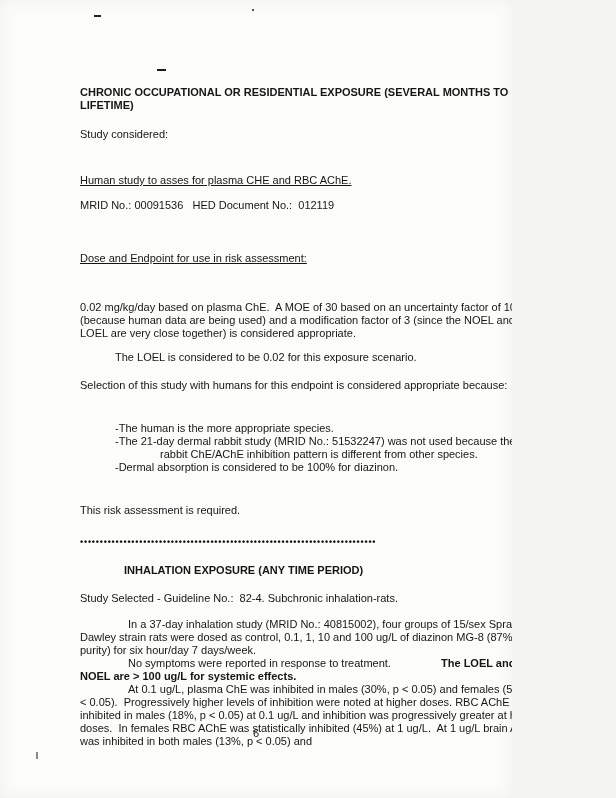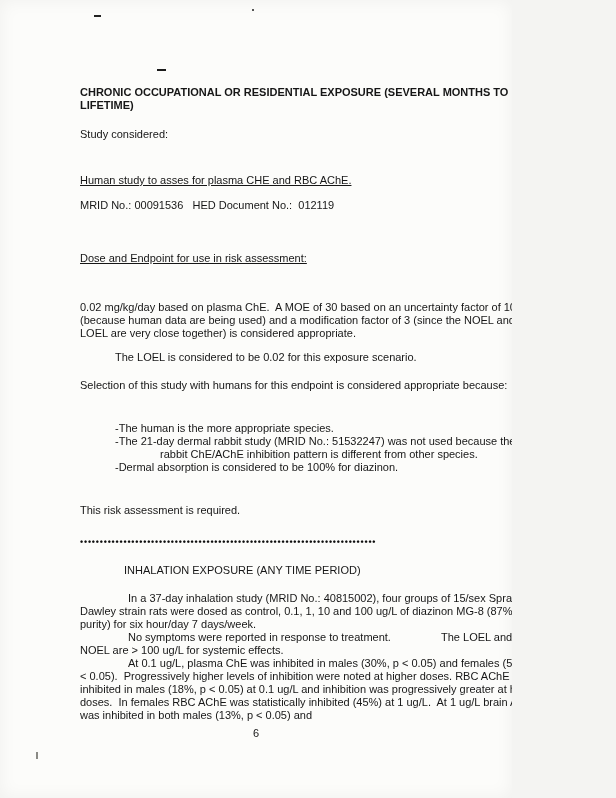--- a/index.html
+++ b/index.html
@@ -19,21 +19,21 @@
     box-shadow: inset 0 0 18px rgba(0,0,0,0.05);
     overflow: hidden;
   }
   .content {
     position: absolute;
     left: 80px;
     top: 86px;
     width: 464px;
   }
   .para { white-space: pre-wrap; }
-  .b { font-weight: 400; padding-left: 44px; }
+  .b { font-weight: 700; padding-left: 44px; }
   .u { text-decoration: underline; }
   .h1 { font-weight: 700; margin-bottom: 16px; }
   .mb17 { margin-bottom: 17px; }
   .mb12 { margin-bottom: 12px; margin-top: 33px; }
   .mb24 { margin-bottom: 40px; }
   .mb11 { margin-bottom: 11px; margin-top: 36px; }
   .mb15 { margin-bottom: 15px; }
   .mb19 { margin-bottom: 19px; }
   .mb13 { margin-bottom: 13px; }
   .mb30 { margin-bottom: 30px; }
@@ -106,20 +106,21 @@
       <div class="reason-item">-The 21-day dermal rabbit study (MRID No.: 51532247) was not used because the rabbit ChE/AChE inhibition pattern is different from other species.</div>
       <div class="reason-item">-Dermal absorption is considered to be 100% for diazinon.</div>
     </div>
 
     <div class="para mb19">This risk assessment is required.</div>
 
     <div class="separator mb15">•••••••••••••••••••••••••••••••••••••••••••••••••••••••••••••••••••••••••••</div>
 
     <div class="para mb15 b">INHALATION EXPOSURE (ANY TIME PERIOD)</div>
 
+    <div class="para mb13">Study Selected - Guideline No.:  82-4. Subchronic inhalation-rats.</div>
 
     <div class="para indent-tab">In a 37-day inhalation study (MRID No.: 40815002), four groups of 15/sex Sprague-Dawley strain rats were dosed as control, 0.1, 1, 10 and 100 ug/L of diazinon MG-8 (87% purity) for six hour/day 7 days/week.</div>
 
     <div class="para indent-tab"><span>No symptoms were reported in response to treatment.  </span><span class="b">The LOEL and NOEL are &gt; 100 ug/L for systemic effects.</span></div>
 
     <div class="para indent-tab">At 0.1 ug/L, plasma ChE was inhibited in males (30%, p &lt; 0.05) and females (56%, p &lt; 0.05).  Progressively higher levels of inhibition were noted at higher doses. RBC AChE was inhibited in males (18%, p &lt; 0.05) at 0.1 ug/L and inhibition was progressively greater at higher doses.  In females RBC AChE was statistically inhibited (45%) at 1 ug/L.  At 1 ug/L brain AChE was inhibited in both males (13%, p &lt; 0.05) and</div>
 
   </div>
 
   <div class="page-number">6</div>

